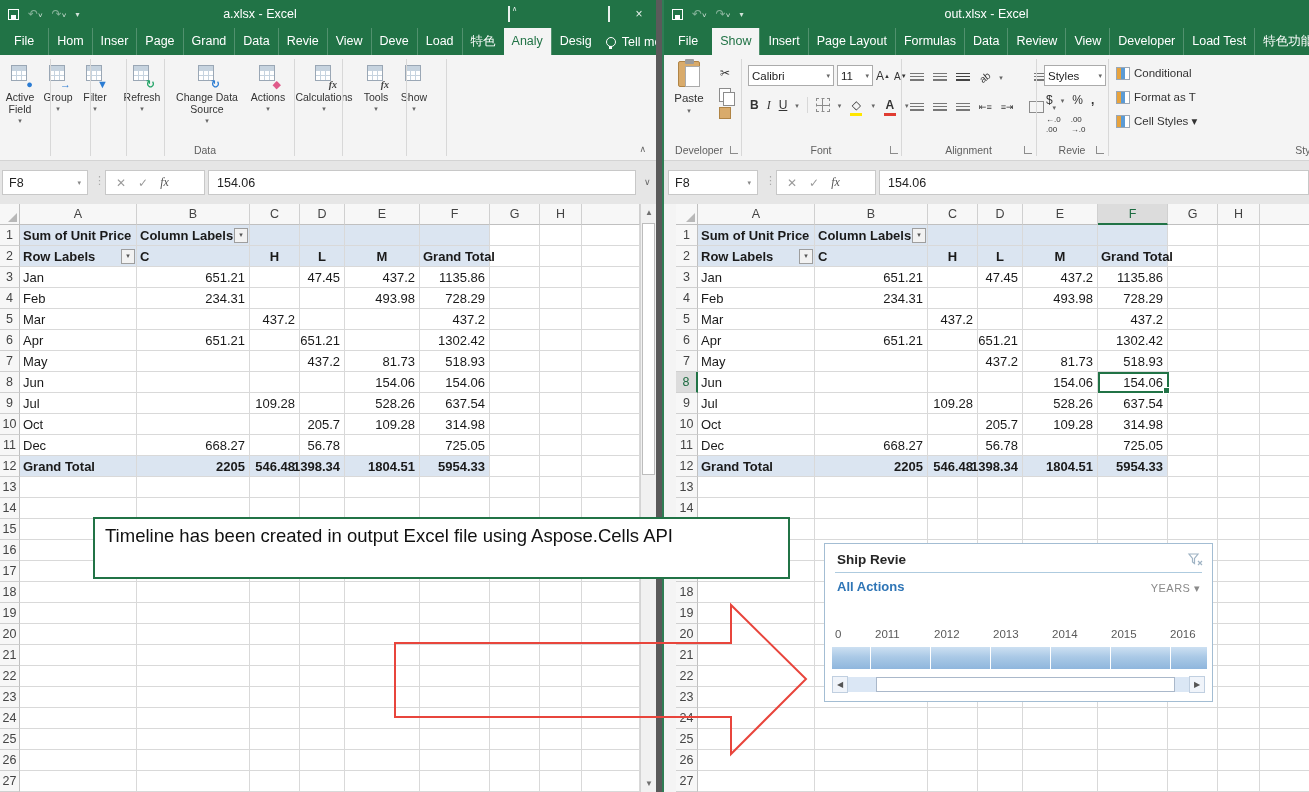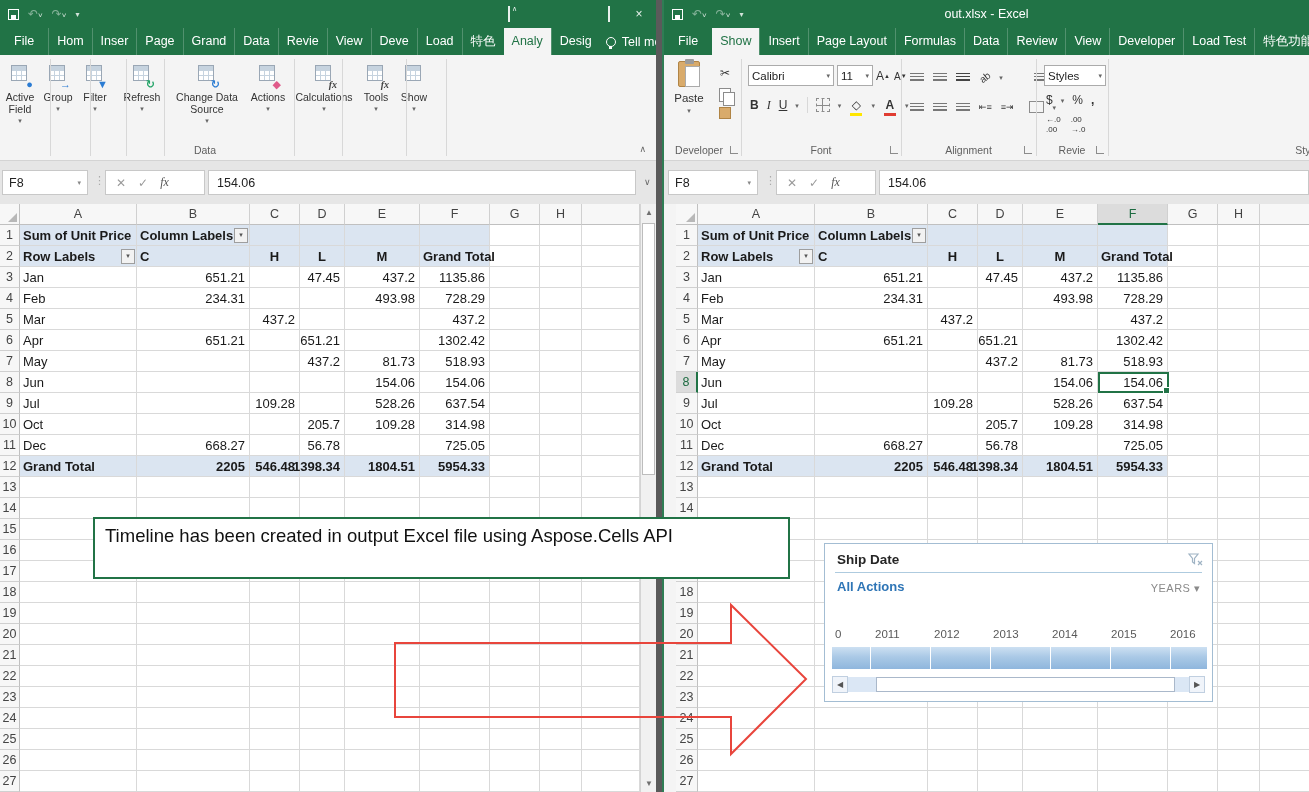--- a/index.html
+++ b/index.html
@@ -118,20 +118,21 @@
 <body>
 
 <div class="win" id="winL">
   <div class="titlebar">
     <div class="qat">
       <span class="savico"></span>
       <span class="udr">↶<span class="qcaret">˅</span></span>
       <span class="udr">↷<span class="qcaret">˅</span></span>
       <span class="qcaret">▾</span>
     </div>
+    <div class="wtitle" style="left:110px;width:300px;">a.xlsx - Excel</div>
     <div class="winctrl" style="right:2px;">
       <span class="wc" style="margin-right:40px;"><span class="ribdisp"></span></span>
       <span class="wc"><span class="minico"></span></span>
       <span class="wc"><span class="maxico"></span></span>
       <span class="wc">×</span>
     </div>
   </div>
   <div class="tabrow">
     <div class="tabs" id="tabsL">
         <div class="tab filetab">File</div>
@@ -706,20 +707,34 @@
       <span style="font-weight:bold;">,</span>
     </div>
     <div class="abs" style="left:382px;top:60px;display:flex;gap:10px;font-size:8px;color:#333;line-height:1.2;">
       <span>←.0<br>.00</span>
       <span>.00<br>→.0</span>
     </div>
     <div class="grp-label" style="left:372px;width:72px;">Revie</div>
     <span class="launch" style="left:432px;"></span>
     <span class="gsep" style="left:444px;"></span>
 
+    <div class="abs" style="left:452px;top:6px;" id="stylesCol">
+        <div class="stylrow">
+          <span class="stylico"></span>
+          <span>Conditional</span>
+        </div>
+        <div class="stylrow">
+          <span class="stylico"></span>
+          <span>Format as T</span>
+        </div>
+        <div class="stylrow">
+          <span class="stylico"></span>
+          <span>Cell Styles ▾</span>
+        </div>
+      </div>
     <div class="grp-label" style="left:610px;width:60px;">Styl</div>
   </div>
   <div class="fstrip">
     <div class="namebox" style="left:4px;width:90px;">
         <span>F8</span>
         <span class="cc">▾</span>
       </div>
     <div class="fdots" style="left:101px;">⋮</div>
     <div class="fbtns" style="left:112px;width:100px;">
       <span>✕</span>
@@ -1064,21 +1079,21 @@
         <div class="cell" style="width: 75px;"></div>
         <div class="cell" style="width: 70px;"></div>
         <div class="cell" style="width: 50px;"></div>
         <div class="cell" style="width: 42px;"></div>
         <div class="cell" style="width: 50px;"></div>
       </div>
     </div>
   <div class="selbox" style="left:434px;top:372px;width:71px;height:21px;"></div>
 
   <div class="timeline">
-    <div class="tl-title">Ship Date</div>
+    <div class="tl-title">Ship Revie</div>
     <span class="tl-funnel">
       <svg width="18" height="18" viewBox="0 0 18 18">
           <path d="M3 3 h9 l-3.5 4.5 v5 l-2 -1.5 v-3.5 z" fill="none" stroke="#9fb3c4" stroke-width="1.2"></path>
           <path d="M12 10 l4 4 M16 10 l-4 4" stroke="#9fb3c4" stroke-width="1.2"></path>
         </svg>
     </span>
     <div class="tl-div"></div>
     <div class="tl-period">All Actions</div>
     <div class="tl-level"><span>YEARS</span> ▾</div>
     <div class="tl-ticks" id="tlTicks">

